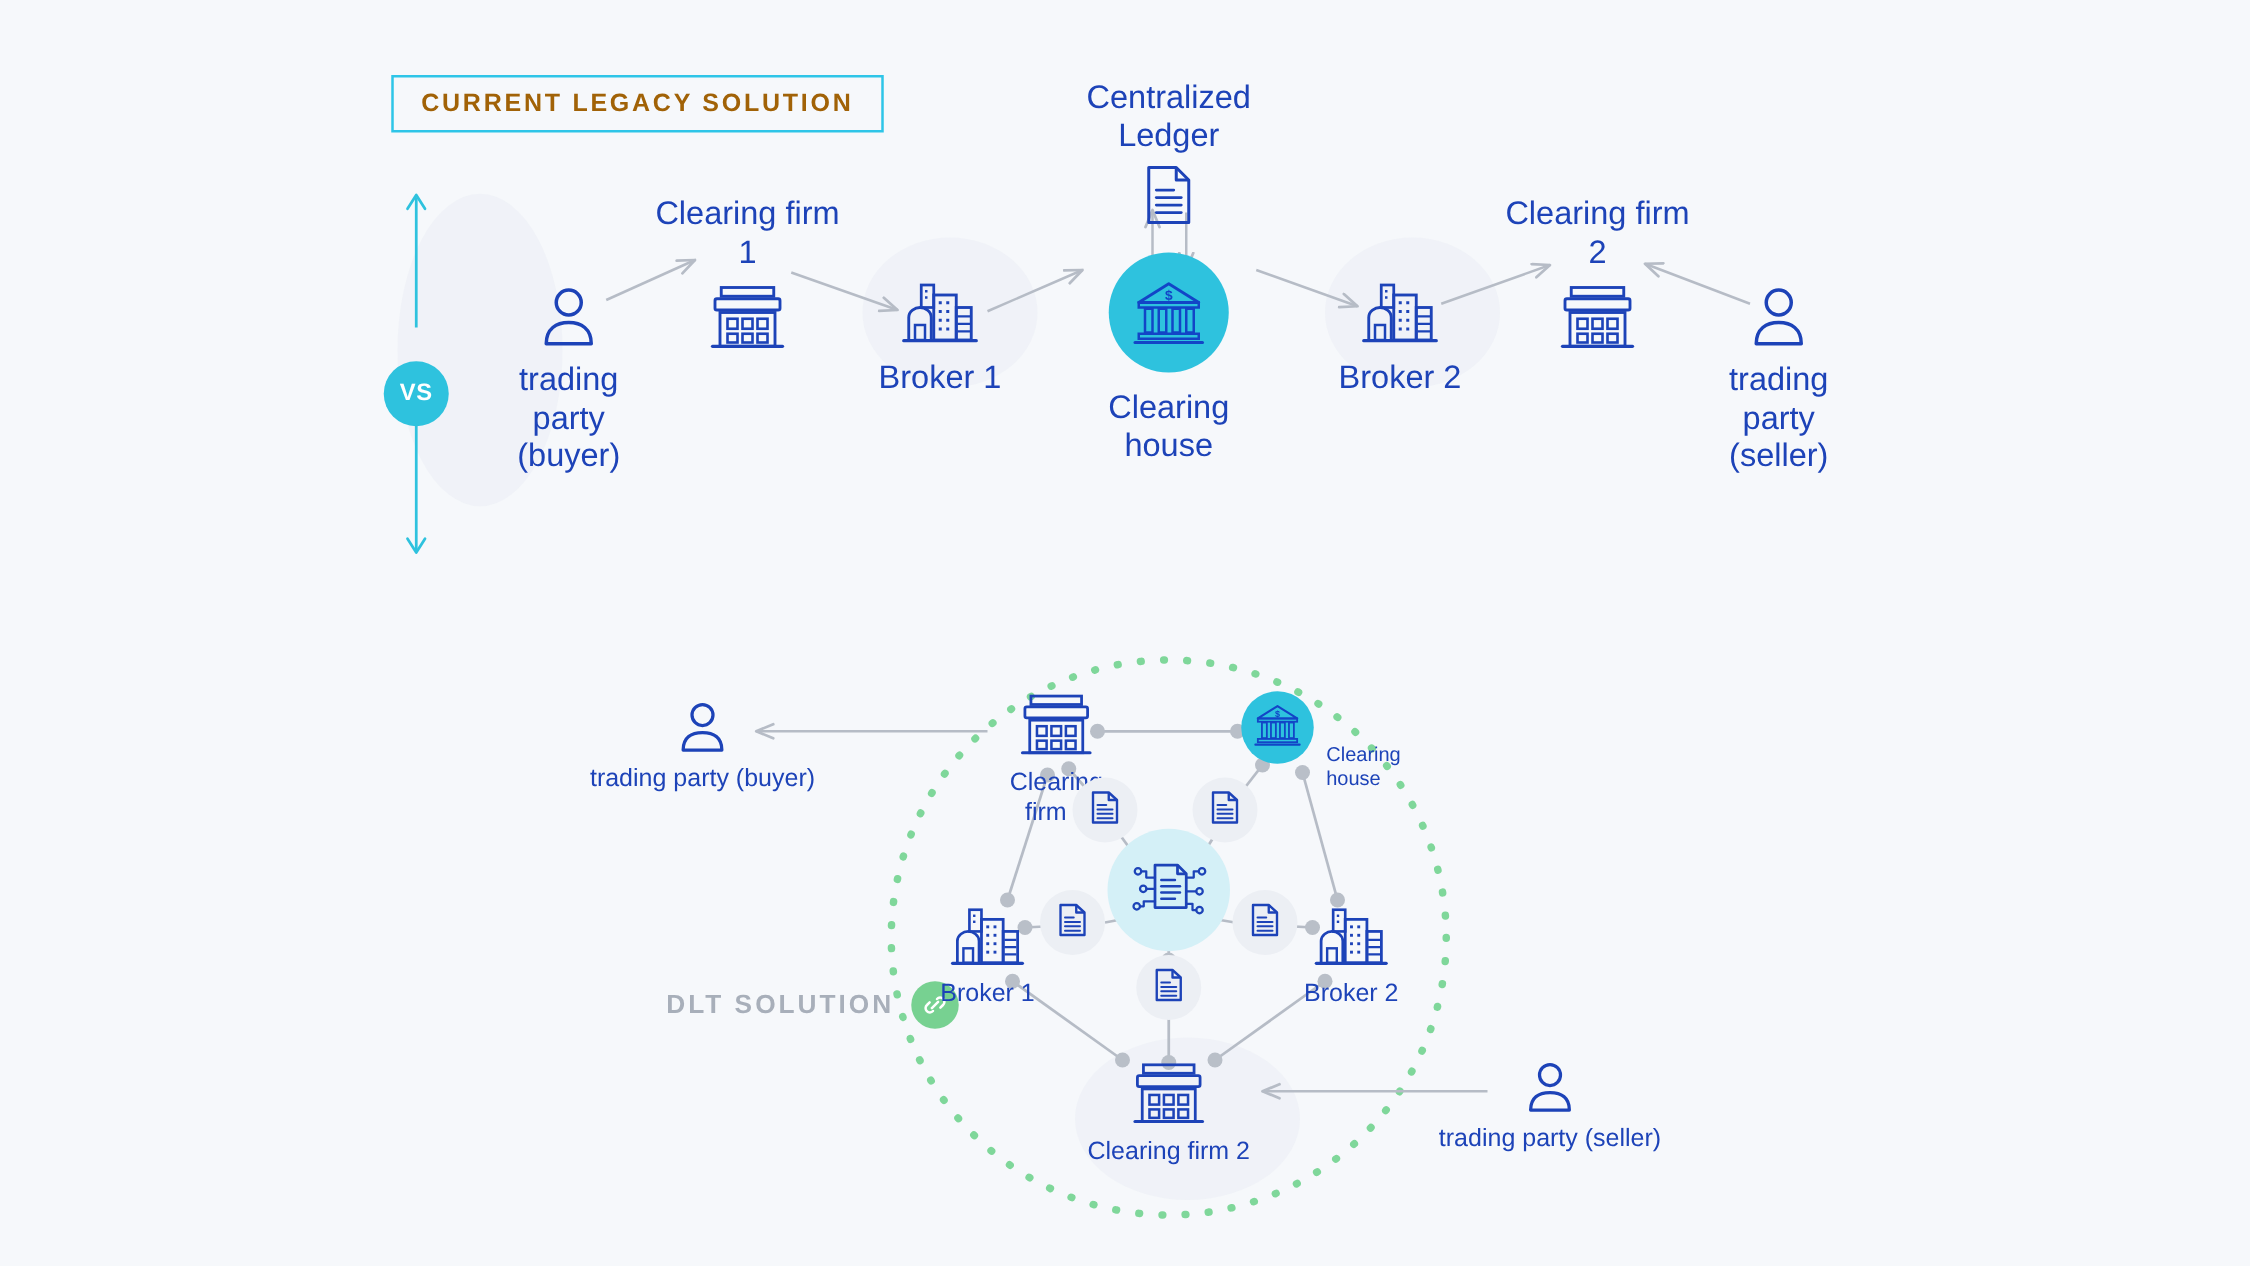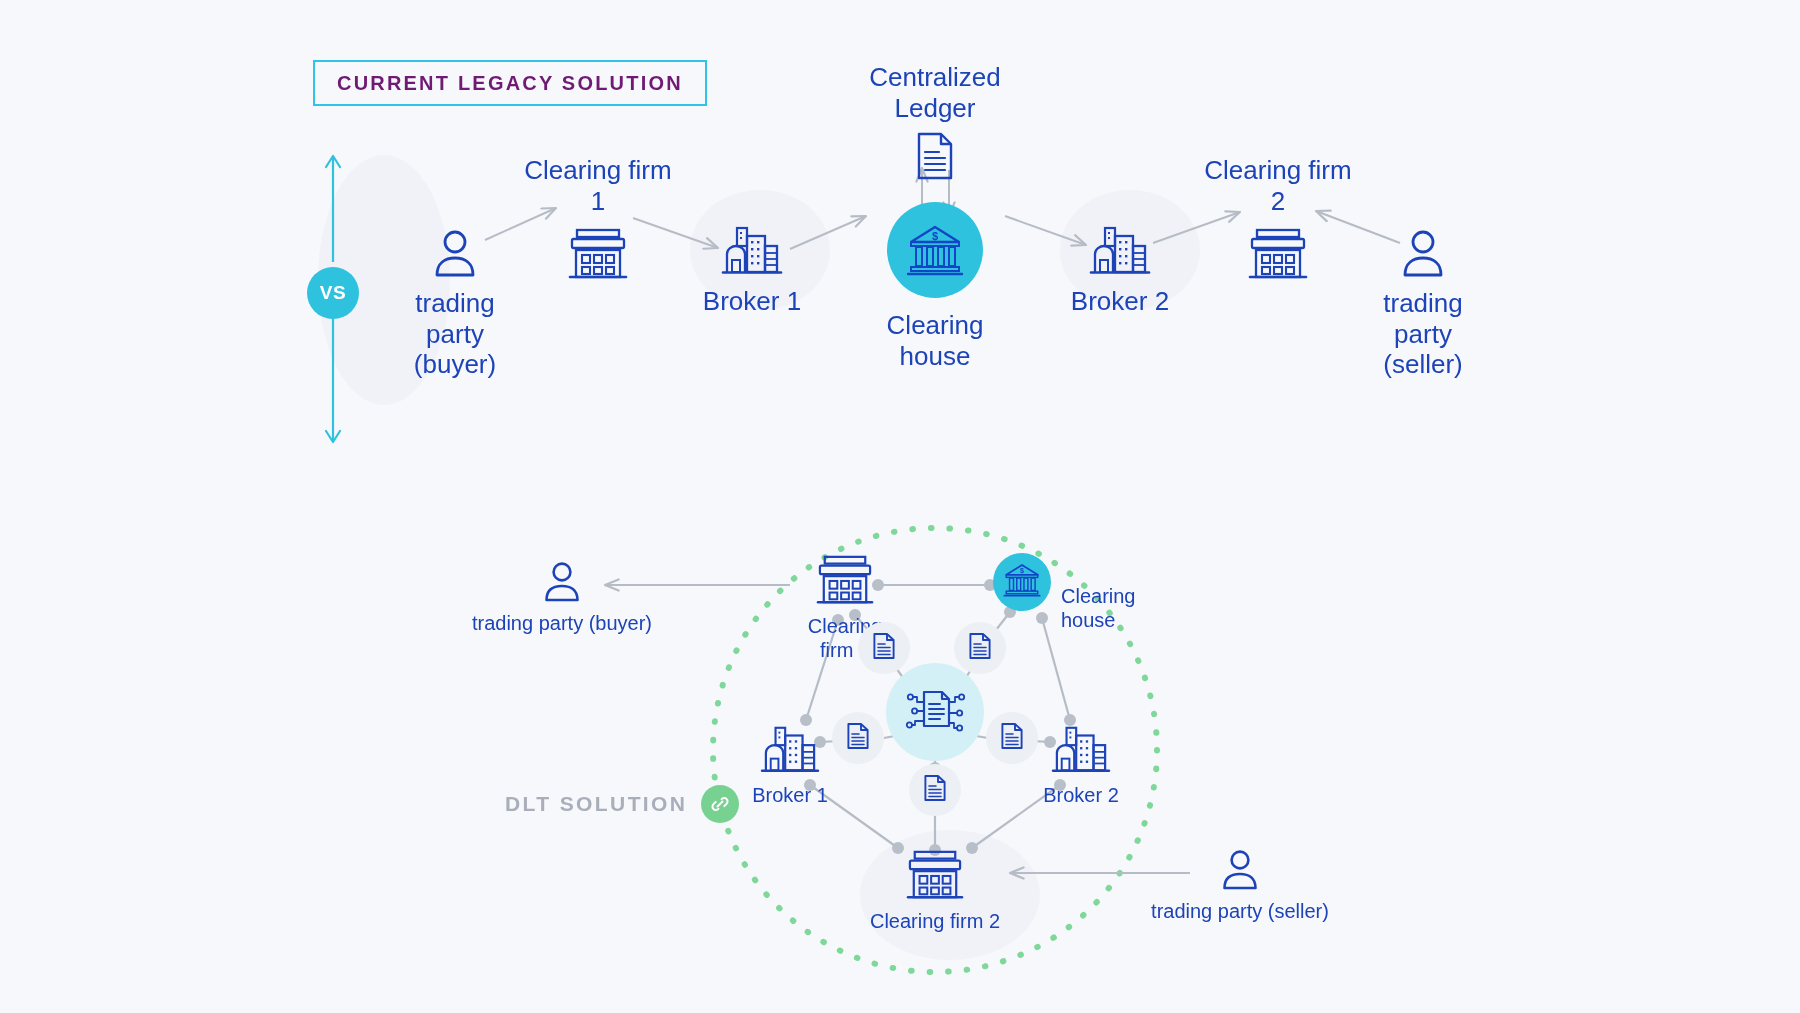--- a/index.html
+++ b/index.html
@@ -27,21 +27,21 @@
   .section-chip {
     position: absolute;
     border: 2px solid #2ec5e8;
     background: transparent;
     display: flex;
     align-items: center;
     padding: 0 22px;
     height: 46px;
   }
   .section-chip span {
-    color: #701a75;
+    color: #a16207;
     font-weight: 700;
     font-size: 20px;
     letter-spacing: 2.2px;
     white-space: nowrap;
   }
 
   
   .vs-badge {
     position: absolute;
     width: 52px; height: 52px;
@@ -210,21 +210,21 @@
       <circle cx="935" cy="850" r="6"></circle>
       <circle cx="935" cy="768" r="6"></circle>
     </g>
   </svg>
 
   <div class="section-chip" style="left:313px;top:60px;">
     <span>CURRENT LEGACY SOLUTION</span>
   </div>
 
 
-  <div class="vs-badge" style="left:307px;top:267px;text-align:right;">
+  <div class="vs-badge" style="left:307px;top:289px;text-align:right;">
     <span>VS</span>
   </div>
 
   <div class="node" style="left:860px;top:62px;width:150px;">
     <div class="label" style="margin:0 0 8px 0;">Centralized
 Ledger</div>
     <div class="glyph">
       <svg width="40" height="50" viewBox="0 0 40 50">
         <path d="M4,3 H26 L36,13 V47 H4 Z" fill="none" stroke="#1d43b8" stroke-width="2.4" stroke-linejoin="round"></path>
         <path d="M26,3 V13 H36" fill="none" stroke="#1d43b8" stroke-width="2.4" stroke-linejoin="round"></path>
@@ -368,21 +368,21 @@
     <div class="glyph">
       <svg width="44" height="52" viewBox="0 0 44 52">
         <circle cx="22" cy="14" r="10" fill="none" stroke="#1d43b8" stroke-width="2.8"></circle>
         <path d="M4,47 C4,35 12,30 22,30 C32,30 40,35 40,47 Z" fill="none" stroke="#1d43b8" stroke-width="2.8" stroke-linejoin="round"></path>
       </svg>
     </div>
     <div class="label">trading party
 (seller)</div>
   </div>
 
-  <div class="dlt-watermark" style="left:505px;top:785px;">
+  <div class="dlt-watermark" style="left:533px;top:785px;">
     <div class="wm-text">DLT SOLUTION</div>
     <div class="wm-chip">
       <svg width="22" height="22" viewBox="0 0 22 22">
         <path d="M8.5,13.5 L13.5,8.5" stroke="#ffffff" stroke-width="2" stroke-linecap="round"></path>
         <path d="M12.6,6.2 a3.4,3.4 0 1 1 4.8,4.8 l-2.1,2.1" fill="none" stroke="#ffffff" stroke-width="2" stroke-linecap="round"></path>
         <path d="M9.4,15.8 a3.4,3.4 0 1 1 -4.8,-4.8 l2.1,-2.1" fill="none" stroke="#ffffff" stroke-width="2" stroke-linecap="round"></path>
       </svg>
     </div>
   </div>
 
@@ -424,21 +424,21 @@
           <rect x="5" y="19" width="48" height="4" fill="none" stroke="#1245c7" stroke-width="2.2"></rect>
           <rect x="10" y="24" width="6" height="19" fill="none" stroke="#1245c7" stroke-width="2.2"></rect>
           <rect x="21" y="24" width="6" height="19" fill="none" stroke="#1245c7" stroke-width="2.2"></rect>
           <rect x="32" y="24" width="6" height="19" fill="none" stroke="#1245c7" stroke-width="2.2"></rect>
           <rect x="43" y="24" width="6" height="19" fill="none" stroke="#1245c7" stroke-width="2.2"></rect>
           <rect x="5" y="44" width="48" height="4" fill="none" stroke="#1245c7" stroke-width="2.2"></rect>
           <line x1="2" y1="51" x2="56" y2="51" stroke="#1245c7" stroke-width="2.6" stroke-linecap="round"></line>
         </svg>
       </div>
     </div>
-    <div style="color:#1d43b8;font-size:20px;line-height:1.18;white-space:pre-line;margin-top:32px;">Clearing
+    <div style="color:#1d43b8;font-size:16px;line-height:1.18;white-space:pre-line;margin-top:43px;">Clearing
 house</div>
   </div>
 
   <div class="node small" style="left:735px;top:722px;width:110px;">
     <div class="glyph">
       <svg width="60" height="54" viewBox="0 0 62 56">
         <path d="M6,50 V32 C6,27 11,24 15,24 C19,24 24,27 24,32 V50" fill="none" stroke="#1d43b8" stroke-width="2.3"></path>
         <rect x="11" y="38" width="8" height="12" fill="none" stroke="#1d43b8" stroke-width="2"></rect>
         <rect x="16" y="6" width="10" height="18" fill="none" stroke="#1d43b8" stroke-width="2.2"></rect>
         <rect x="26" y="14" width="18" height="36" fill="none" stroke="#1d43b8" stroke-width="2.3"></rect>

